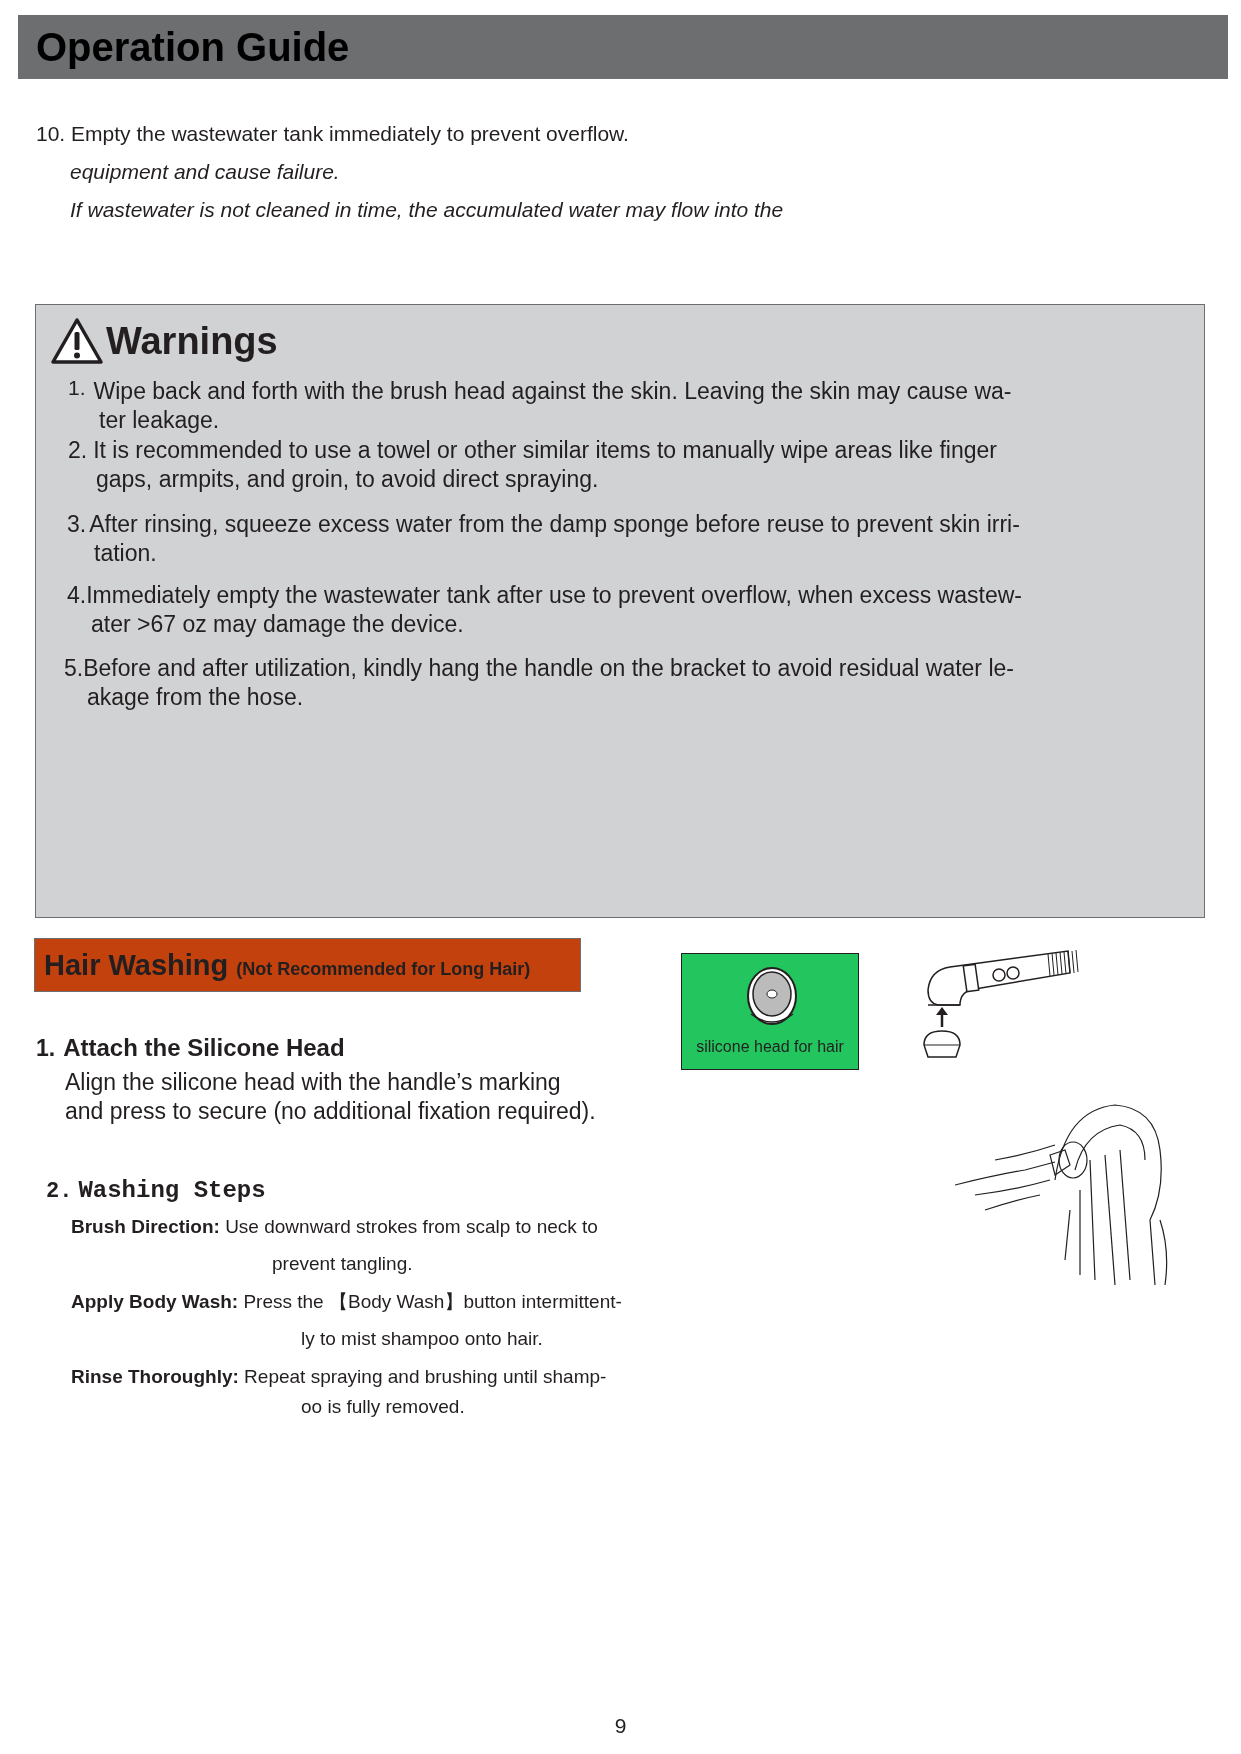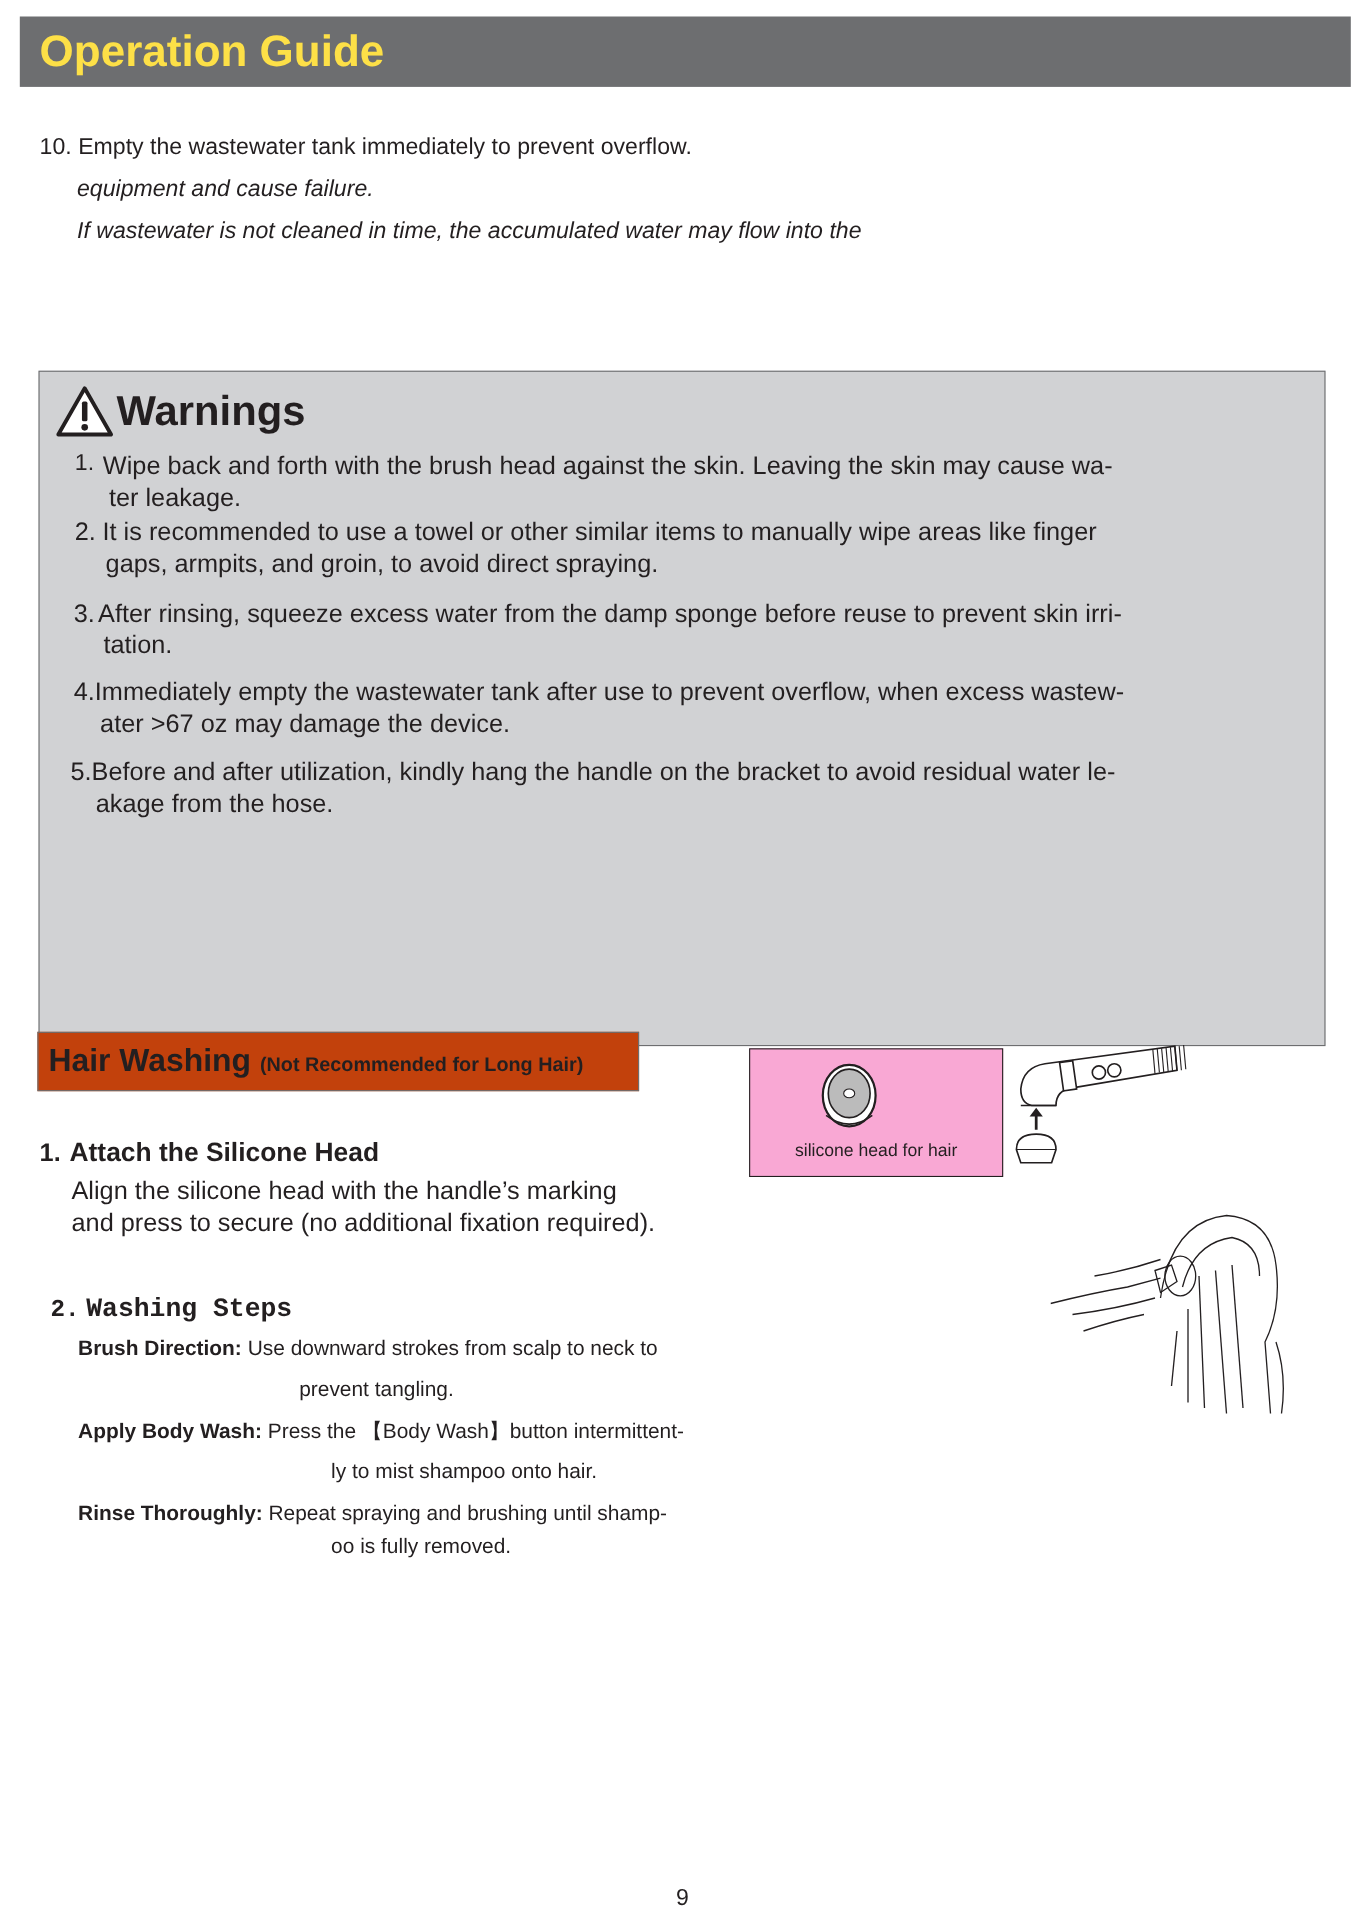--- a/index.html
+++ b/index.html
@@ -1,48 +1,48 @@
 <!DOCTYPE html>
 <html><head>
 <meta charset="utf-8">
 <style>
   html, body { margin: 0; padding: 0; background: #ffffff; }
   body { width: 1241px; height: 1754px; position: relative; overflow: hidden;
          font-family: "Liberation Sans", sans-serif; color: #231f20; }
 
   .header-bar { position: absolute; left: 18px; top: 15px; width: 1210px; height: 64px;
                 background: #6d6e70; }
-  .header-title { position: absolute; left: 18px; top: 8px; color: #fde047; font-weight: bold;
+  .header-title { position: absolute; left: 18px; top: 8px; color: #000000; font-weight: bold;
                   font-size: 40px; line-height: 48px; }
 
   .step10 { position: absolute; left: 36px; top: 115px; font-size: 21px; line-height: 38px; }
   .step10 .lead { display: block; }
   .step10 .note { display: block; font-style: italic; padding-left: 34px; width: 860px; }
 
   .warn-box { position: absolute; left: 35px; top: 304px; width: 1170px; height: 614px;
-              background: #d1d2d4; border: 1.5px solid #6d6e70; box-sizing: border-box; margin-top: 33px; }
+              background: #d1d2d4; border: 1.5px solid #6d6e70; box-sizing: border-box; }
   .warn-title { position: absolute; left: 14px; top: 12px; display: flex; align-items: center; }
   .warn-title svg { width: 54px; height: 48px; }
   .warn-title span { font-weight: bold; font-size: 38px; margin-left: 2px; }
 
   .warn-item { position: absolute; font-size: 23px; line-height: 29px; width: 1060px; }
   .warn-item .num { display: inline-block; }
 
   .hair-box { position: absolute; left: 34px; top: 938px; width: 547px; height: 54px;
               background: #c2410c; border: 1.5px solid #6d6e70; box-sizing: border-box; padding-left: 16px; }
   .hair-box .t1 { position: absolute; left: 9px; top: 10px; font-weight: bold; font-size: 29px; }
   .hair-box .t2 { font-weight: bold; font-size: 18px; }
 
   .step1 { position: absolute; left: 36px; top: 1034px; }
   .step1 .h { font-weight: bold; font-size: 24px; }
   .step1 .h .n { font-size: 23px; margin-right: 8px; }
   .step1 .d { position: absolute; left: 29px; top: 34px; width: 620px; font-size: 23px; line-height: 29px; }
 
-  .img-box { position: absolute; left: 681px; top: 953px; width: 231px; height: 117px;
-             border: 1.5px solid #231f20; box-sizing: border-box; background: #f9a8d4; }
+  .img-box { position: absolute; left: 681px; top: 953px; width: 178px; height: 117px;
+             border: 1.5px solid #231f20; box-sizing: border-box; background: #22c55e; }
   .img-box .cap { position: absolute; left: 0; right: 0; top: 84px; text-align: center; font-size: 16px; }
 
   .step2 { position: absolute; left: 46px; top: 1177px; font-size: 23px; font-family: Liberation Mono, monospace; }
   .step2 .h { font-weight: bold; font-size: 24px; }
   .step2 .h .n { font-size: 22px; margin-right: 6px; }
   .row { position: absolute; left: 29px; font-size: 19px; line-height: 37px; white-space: nowrap; }
   .row b { font-weight: bold; }
   .row .cont { position: absolute; white-space: nowrap; }
 
   .page-num { position: absolute; left: 0; right: 0; top: 1714px; text-align: center; font-size: 21px; }

